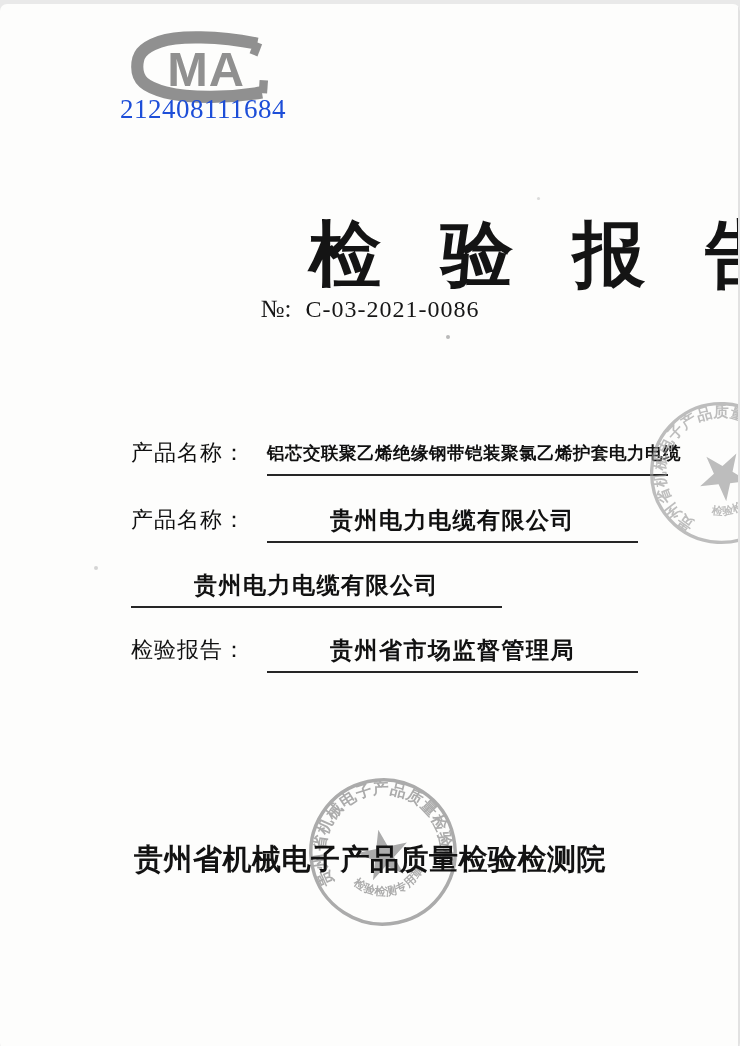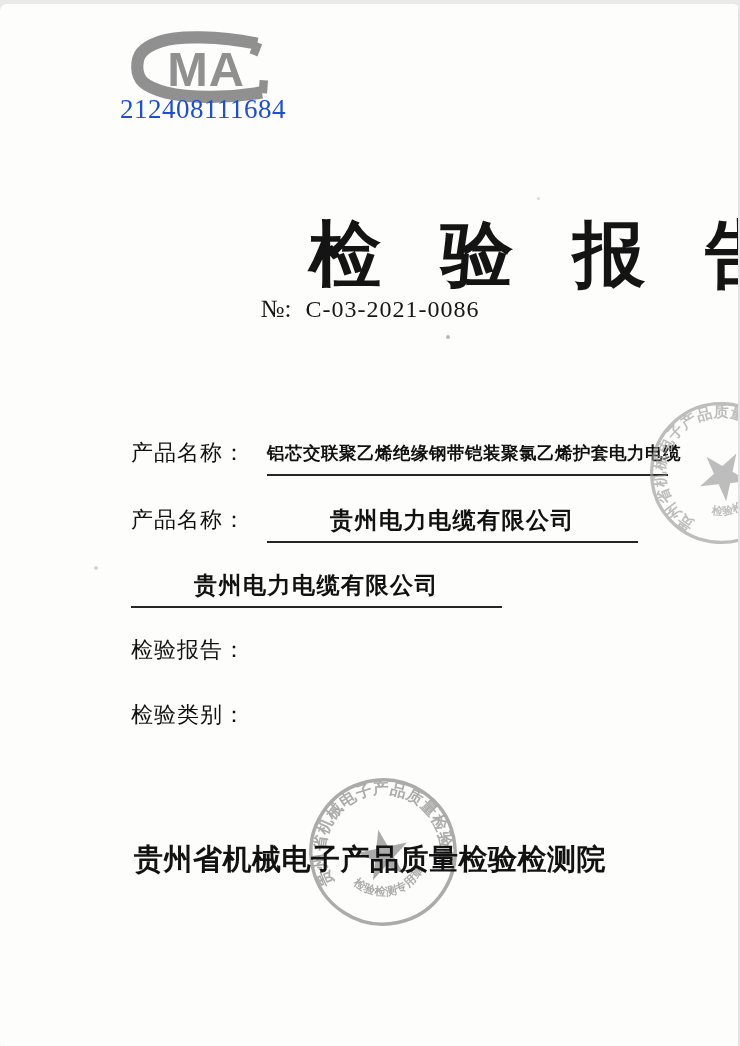--- a/index.html
+++ b/index.html
@@ -109,23 +109,23 @@
   </div>
   <div class="frow row-inspected">
     <span class="flabel">产品名称：</span>
     <span class="fvalue">贵州电力电缆有限公司</span>
   </div>
   <div class="frow row-producer">
     <span class="fvalue">贵州电力电缆有限公司</span>
   </div>
   <div class="frow row-client">
     <span class="flabel">检验报告：</span>
+    <span class="fvalue">贵州省市场监督管理局</span>
   </div>
   <div class="frow row-type">
-    <span class="flabel">检验类别：</span>
   </div>
 
   <div class="institute">贵州省机械电子产品质量检验检测院</div>
 
   <svg class="stamp stamp-bottom" viewBox="0 0 160 160" aria-hidden="true">
     <defs>
       <path id="ringA" d="M 24.6 100.2 A 59 59 0 1 1 135.4 100.2"></path>
       <path id="botA" d="M 44 105.2 A 44 44 0 0 0 116 105.2"></path>
     </defs>
     <circle cx="80" cy="80" r="73" fill="none" stroke="#8c8c8c" stroke-width="3.5"></circle>

